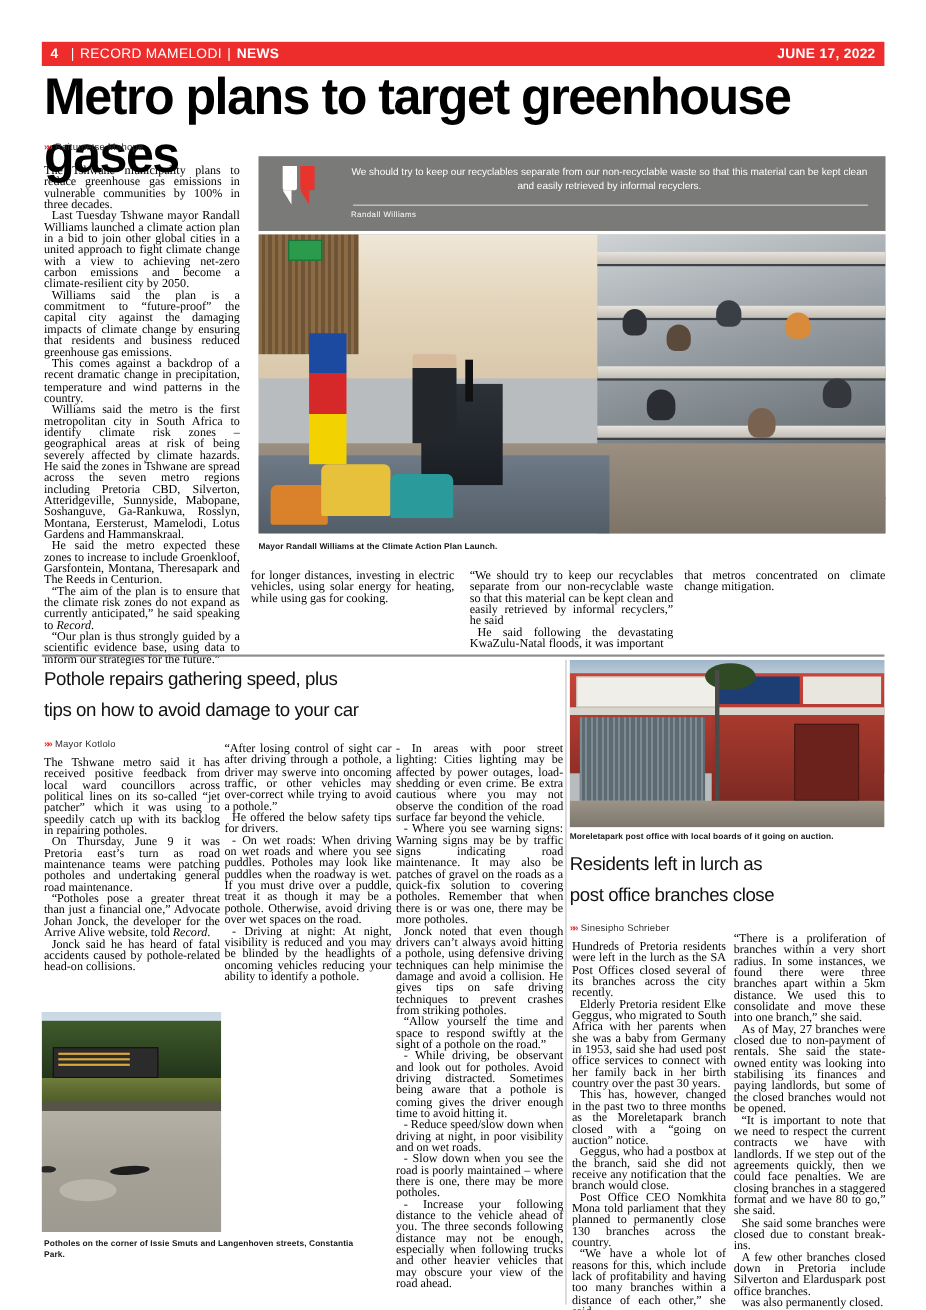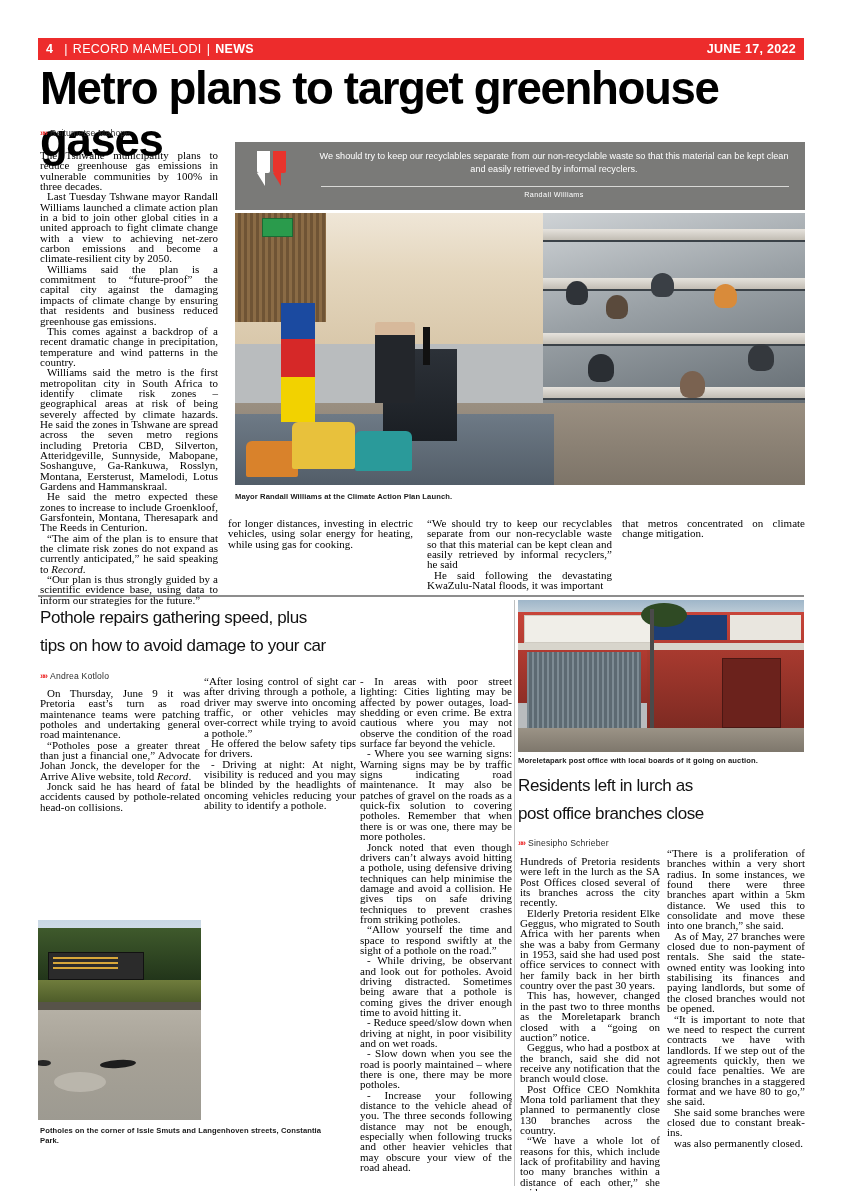--- a/index.html
+++ b/index.html
@@ -164,21 +164,20 @@
     top: 44px;
     width: 468px;
     height: 1px;
     background: #d8d8d6;
   }
   .pq-attrib {
     position: absolute;
     left: 84px;
     top: 48px;
     width: 470px;
-    text-align: center;
     color: #ffffff;
     font-family: "Liberation Sans", sans-serif;
     font-size: 7.2px;
     letter-spacing: 0.4px;
   }
 
   
   .photo { position: absolute; overflow: hidden; background: #b9bcbe; }
   .caption {
     position: absolute;
@@ -453,31 +452,33 @@
     </div>
 
   <div class="rule rule-thick" style="left:38px;top:595px;width:766px;height:2px;"></div>
 
   <div class="sub-headline" style="left:40px;top:604px;width:470px;">
     <div>Pothole repairs gathering speed, plus</div>
     <div>tips on how to avoid damage to your car</div>
   </div>
 
   <div class="byline" style="position:absolute;left:40px;top:671px;">
-    <span class="arrows">»»</span><span>Andrea Kotlolo</span>
+    <span class="arrows">»»</span><span>Mayor Kotlolo</span>
   </div>
 
   <div class="col" id="pot-col1" style="left:40px;top:688px;width:160px;">
+      <p class="noind">The Tshwane metro said it has received positive feedback from local ward councillors across political lines on its so-called “jet patcher” which it was using to speedily catch up with its backlog in repairing potholes.</p>
       <p>On Thursday, June 9 it was Pretoria east’s turn as road maintenance teams were patching potholes and undertaking general road maintenance.</p>
       <p>“Potholes pose a greater threat than just a financial one,” Advocate Johan Jonck, the developer for the Arrive Alive website, told <em>Record</em>.</p>
       <p>Jonck said he has heard of fatal accidents caused by pothole-related head-on collisions.</p>
     </div>
   <div class="col" id="pot-col2" style="left:204px;top:676px;width:152px;">
       <p class="noind">“After losing control of sight car after driving through a pothole, a driver may swerve into oncoming traffic, or other vehicles may over-correct while trying to avoid a pothole.”</p>
       <p>He offered the below safety tips for drivers.</p>
+      <p>- On wet roads: When driving on wet roads and where you see puddles. Potholes may look like puddles when the roadway is wet. If you must drive over a puddle, treat it as though it may be a pothole. Otherwise, avoid driving over wet spaces on the road.</p>
       <p>- Driving at night: At night, visibility is reduced and you may be blinded by the headlights of oncoming vehicles reducing your ability to identify a pothole.</p>
     </div>
   <div class="col" id="pot-col3" style="left:360px;top:676px;width:152px;">
       <p class="noind">- In areas with poor street lighting: Cities lighting may be affected by power outages, load-shedding or even crime. Be extra cautious where you may not observe the condition of the road surface far beyond the vehicle.</p>
       <p>- Where you see warning signs: Warning signs may be by traffic signs indicating road maintenance. It may also be patches of gravel on the roads as a quick-fix solution to covering potholes. Remember that when there is or was one, there may be more potholes.</p>
       <p>Jonck noted that even though drivers can’t always avoid hitting a pothole, using defensive driving techniques can help minimise the damage and avoid a collision. He gives tips on safe driving techniques to prevent crashes from striking potholes.</p>
       <p>“Allow yourself the time and space to respond swiftly at the sight of a pothole on the road.”</p>
       <p>- While driving, be observant and look out for potholes. Avoid driving distracted. Sometimes being aware that a pothole is coming gives the driver enough time to avoid hitting it.</p>
       <p>- Reduce speed/slow down when driving at night, in poor visibility and on wet roads.</p>
       <p>- Slow down when you see the road is poorly maintained – where there is one, there may be more potholes.</p>
@@ -531,16 +532,17 @@
       <p>This has, however, changed in the past two to three months as the Moreletapark branch closed with a “going on auction” notice.</p>
       <p>Geggus, who had a postbox at the branch, said she did not receive any notification that the branch would close.</p>
       <p>Post Office CEO Nomkhita Mona told parliament that they planned to permanently close 130 branches across the country.</p>
       <p>“We have a whole lot of reasons for this, which include lack of profitability and having too many branches within a distance of each other,” she said.</p>
     </div>
   <div class="col" id="po-col2" style="left:667px;top:848px;width:138px;">
       <p class="noind">“There is a proliferation of branches within a very short radius. In some instances, we found there were three branches apart within a 5km distance. We used this to consolidate and move these into one branch,” she said.</p>
       <p>As of May, 27 branches were closed due to non-payment of rentals. She said the state-owned entity was looking into stabilising its finances and paying landlords, but some of the closed branches would not be opened.</p>
       <p>“It is important to note that we need to respect the current contracts we have with landlords. If we step out of the agreements quickly, then we could face penalties. We are closing branches in a staggered format and we have 80 to go,” she said.</p>
       <p>She said some branches were closed due to constant break-ins.</p>
+      <p>A few other branches closed down in Pretoria include Silverton and Elarduspark post office branches.</p>
       <p>was also permanently closed.</p>
     </div>
 
 </div>
 
 </body></html>

